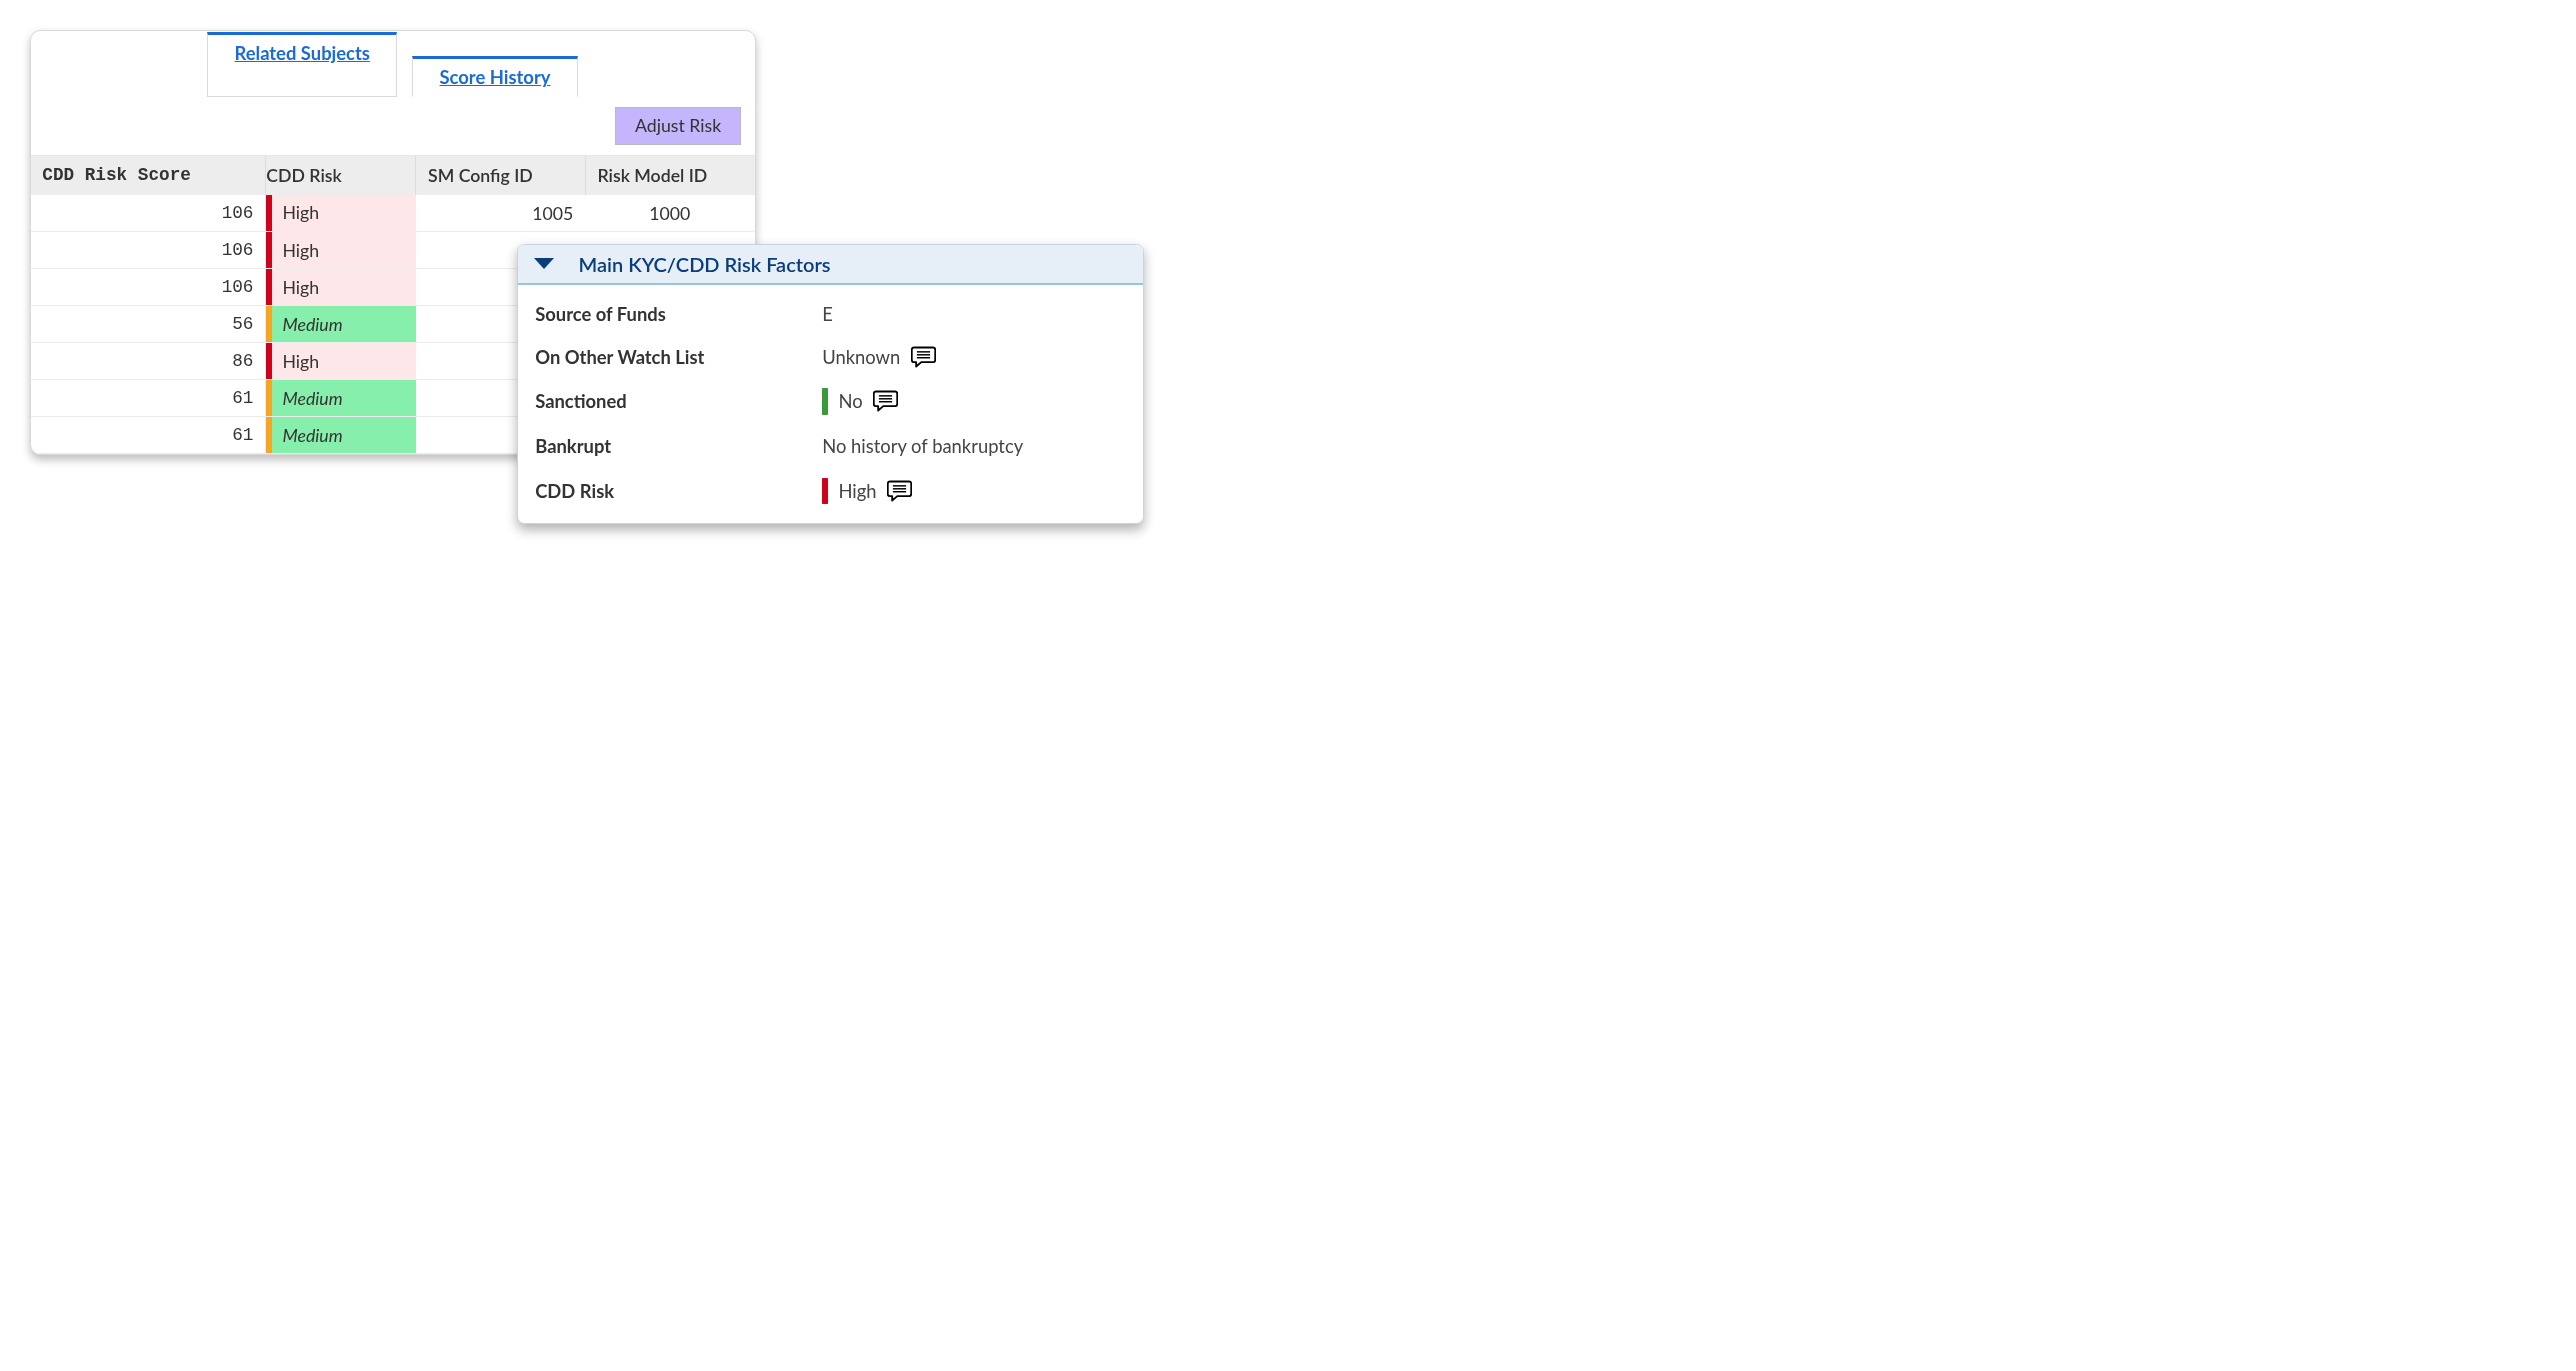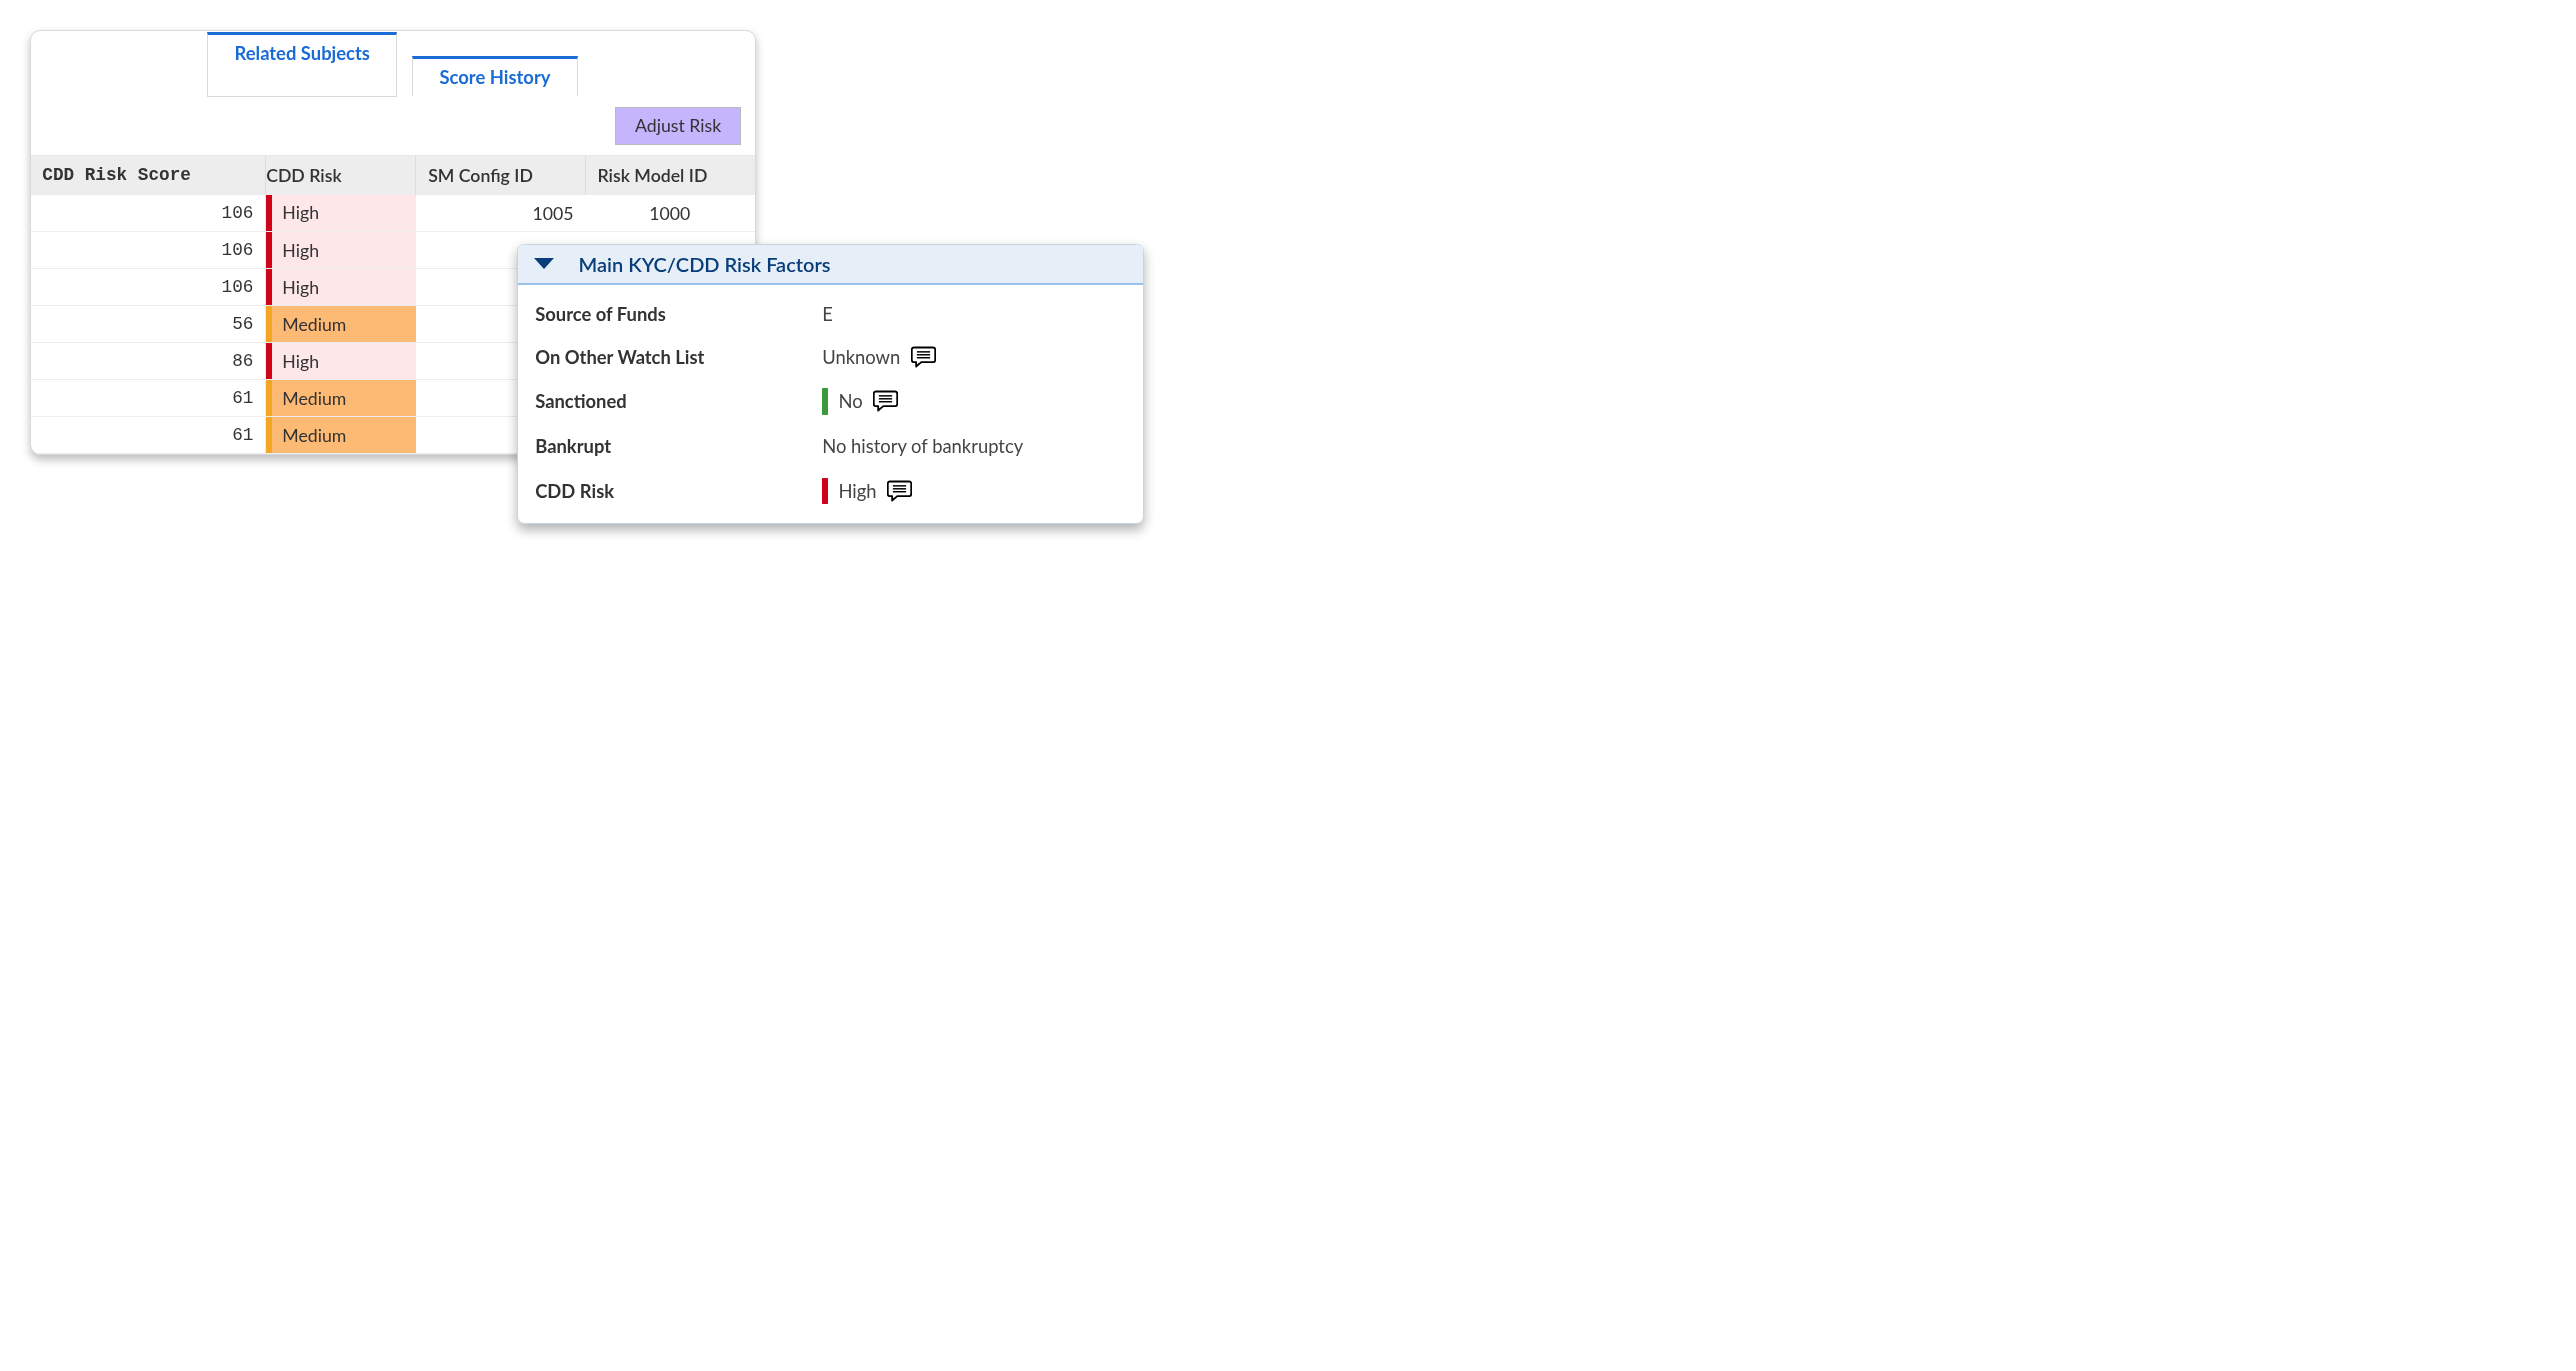--- a/index.html
+++ b/index.html
@@ -29,20 +29,21 @@
     border-top: 3.7px solid #1a6bd6;
     border-left: 0.7px solid #d9d9d9;
     border-right: 0.7px solid #d9d9d9;
     border-bottom: 0.7px solid #d9d9d9;
     padding: 7.4px 26.5px;
     font-size: 18.4px;
     font-weight: 700;
     color: #1a6bd6;
     background: #fff;
     cursor: pointer;
+    text-decoration: underline;
   }
   .tab.active { border-bottom-color: #fff; margin-top: 24px; }
 
   .toolbar {
     display: flex; justify-content: flex-end;
     padding: 10.3px 13.3px 10.3px 0;
     border-bottom: 0.7px solid #e8e8e8;
   }
   .toolbar button {
     font-size: 17.7px;
@@ -74,21 +75,21 @@
   }
   .col-score { width: 248px; text-align: right; border-right: 0.7px solid #ececec; font-family: Liberation Mono, monospace; }
   .col-risk  { width: 155px; padding: 0 !important; }
   .col-sm    { width: 177px; text-align: right; margin-top: 36px; }
   .col-model { width: 177px; text-align: center; }
 
   .risk-cell { display: flex; align-items: stretch; height: 100%; }
   .risk-bar  { width: 5.9px; flex: 0 0 5.9px; }
   .risk-text { flex: 1; padding: 7.4px 10.3px; }
   .risk-high   .risk-bar{ background:#d0021b; } .risk-high   .risk-text{ background:#fde7e8; }
-  .risk-medium .risk-bar{ background:#f5a623; } .risk-medium .risk-text{ background:#fdba74; }
+  .risk-medium .risk-bar{ background:#f5a623; } .risk-medium .risk-text{ background:#86efac;font-style:italic; }
 
   
   .panel {
     position: absolute; top: 214px; left: 487px;
     width: 627px;
     background: #fff;
     border: 0.7px solid #c7d4e4;
     border-radius: 7.4px;
     box-shadow: 0 5.9px 11.8px rgba(0,0,0,.3);
     padding-bottom: 8.8px;

